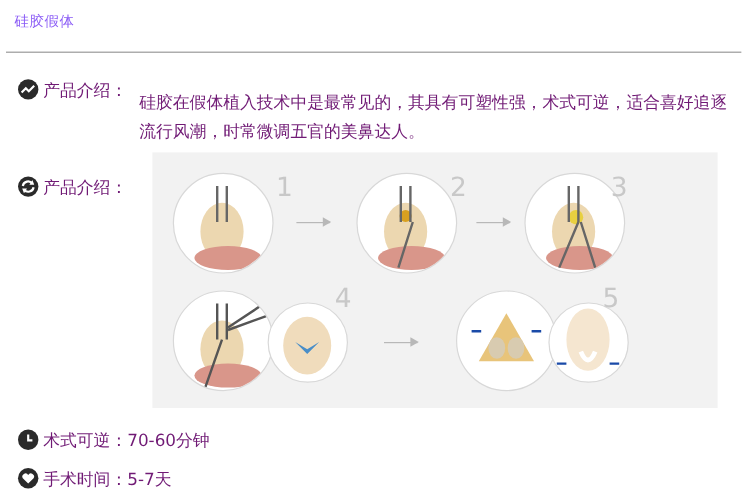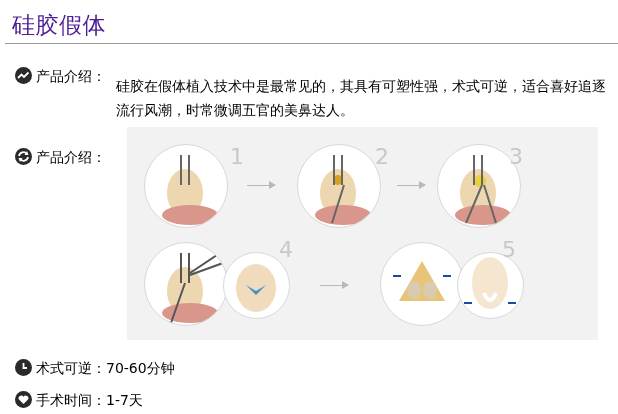--- a/index.html
+++ b/index.html
@@ -1,20 +1,20 @@
 <!DOCTYPE html>
 <html><head>
 <meta charset="utf-8">
 <style>
   html, body { margin:0; padding:0; background:#ffffff; }
   body { width:618px; height:414px; overflow:hidden; position:relative;
          font-family:"DejaVu Sans","Liberation Sans",sans-serif; color:#222; }
-  .title { position:absolute; left:12px; top:10px; font-size:23px; color:#4c1d95; letter-spacing:0.5px; }
+  .title { position:absolute; left:12px; top:10px; font-size:12px; color:#8b5cf6; letter-spacing:0.5px; }
   .divider { position:absolute; left:5px; top:43px; width:613px; height:1px; background:#9a9a9a; }
-  .row { position:absolute; left:15px; font-size:14px; line-height:24px; color:#000000; }
+  .row { position:absolute; left:15px; font-size:14px; line-height:24px; color:#701a75; }
   .icon { display:inline-block; width:17px; height:17px; border-radius:50%; background:#2a2a2a;
           vertical-align:-3px; margin-right:4px; position:relative; }
   .icon svg { position:absolute; left:0; top:0; }
   .intro { top:64px; width:600px; }
   .intro .text { position:absolute; left:101px; top:10px; width:500px; }
   .proc { top:145px; }
   .time { top:356px; }
   .recover { top:388px; }
   .panel { position:absolute; left:127px; top:127px; width:471px; height:213px; background:#f2f2f2; }
   .circ { position:absolute; border-radius:50%; background:#fff; border:1px solid #d8d8d8; overflow:hidden; }
@@ -121,14 +121,14 @@
         <path d="M8.5,4 V9 H12" fill="none" stroke="#fff" stroke-width="1.8"></path>
       </svg>
   </span><span>术式可逆：</span><span>70-60分钟</span>
 </div>
 
 <div class="row recover">
   <span class="icon">
     <svg width="17" height="17" viewBox="0 0 17 17">
         <path d="M8.5,13 L4,8.5 A2.4,2.4 0 0 1 8.5,5.8 A2.4,2.4 0 0 1 13,8.5 Z" fill="#fff"></path>
       </svg>
-  </span><span>手术时间：</span><span>1-7天</span>
+  </span><span>手术时间：</span><span>5-7天</span>
 </div>
 
 </body></html>

